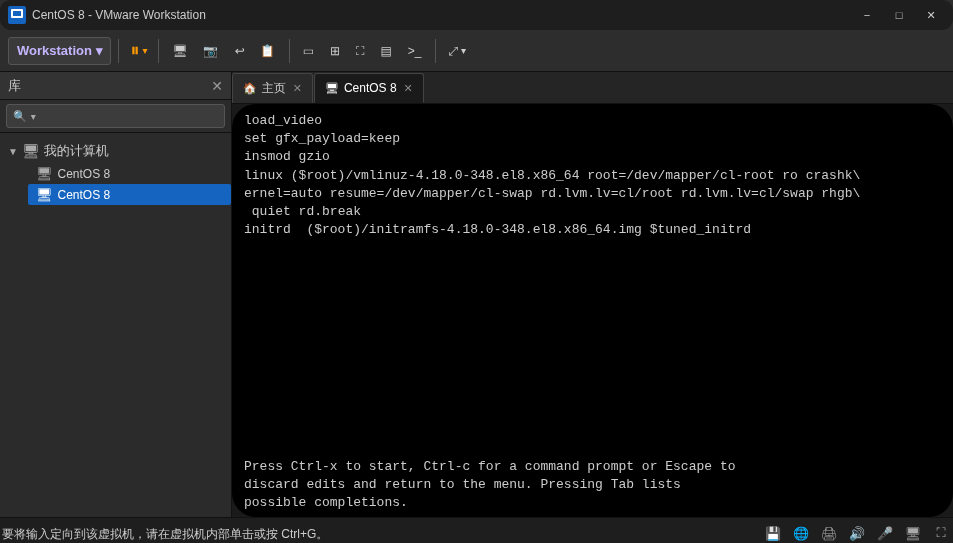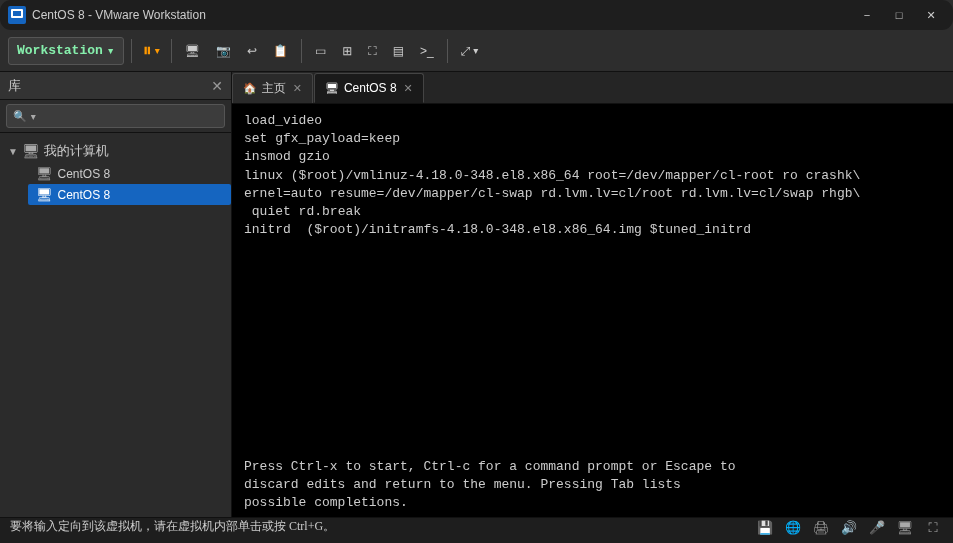--- a/index.html
+++ b/index.html
@@ -80,29 +80,28 @@
       width: 1px;
       height: 24px;
       background: #555;
       margin: 0 3px;
     }
     .workstation-btn {
       background: #3a3a3a;
       border: 1px solid #555;
       border-radius: 3px;
       padding: 2px 8px;
-      color: #86efac;
+      color: #c4b5fd;
       font-size: 13px;
       font-weight: 600;
       cursor: pointer;
       display: flex;
       align-items: center;
       gap: 4px;
       height: 28px;
-      font-family: Liberation Mono, monospace;
     }
     .pause-btn {
       color: #f90;
       font-size: 18px;
       cursor: pointer;
       display: flex;
       align-items: center;
       padding: 0 4px;
     }
 
@@ -275,35 +274,35 @@
       flex: 1;
       background: #000;
       color: #ccc;
       font-family: 'Courier New', monospace;
       font-size: 13px;
       padding: 8px 12px;
       overflow: hidden;
       line-height: 1.4;
       white-space: pre-wrap;
       word-break: break-all;
+      border-radius: 24px;
     }
 
     
     #statusbar {
       background: #1e1e1e;
       height: 26px;
       display: flex;
-      align-items: flex-start;
-      padding: 0 10px;
+      align-items: flex-end;
+      padding: 0 2px;
       color: #ccc;
       font-size: 12px;
       border-top: 1px solid #111;
       justify-content: space-between;
       flex-shrink: 0;
-      font-family: Liberation Serif, serif;
     }
     #statusbar .status-icons {
       display: flex;
       gap: 8px;
       align-items: center;
     }
     .status-icon-btn {
       width: 20px;
       height: 20px;
       display: flex;

